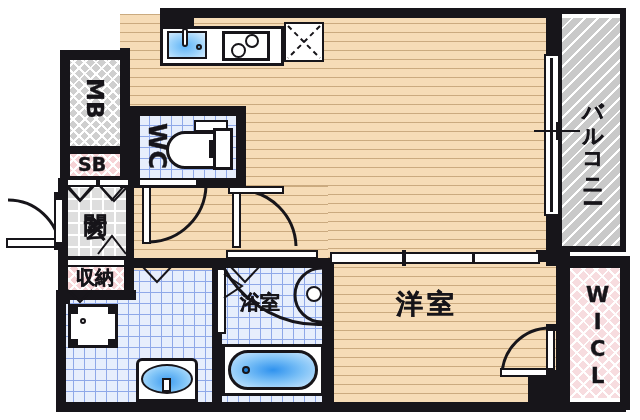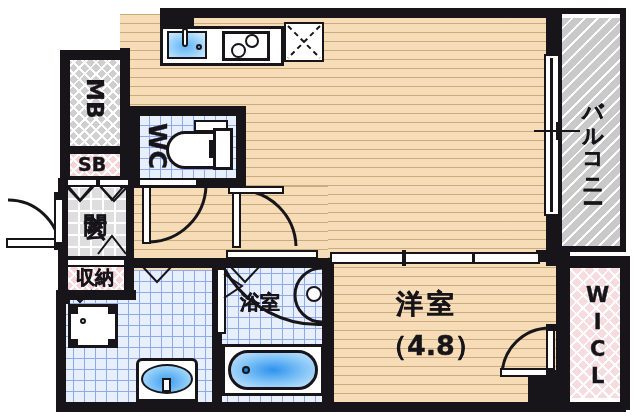--- a/index.html
+++ b/index.html
@@ -270,21 +270,20 @@
   <div class="abs" style="left:162px;top:378px;width:9px;height:14px;background:#ffffff;border:2px solid #17151a;"></div>
 
   <div class="abs" style="left:222px;top:344px;width:102px;height:52px;background:#ffffff;border:3px solid #17151a;"></div>
   <div class="abs" style="left:228px;top:350px;width:90px;height:40px;border:3px solid #17151a;border-radius:20px;
               background:radial-gradient(ellipse at 50% 50%, #2f92ee 0%, #7ec2f7 50%, #cfe8fd 100%);"></div>
   <div class="abs" style="left:242px;top:366px;width:8px;height:8px;border:2px solid #17151a;border-radius:50%;background:#1f7fd8;"></div>
 
 
 
   <div class="lbl" style="left:396px;top:290px;font-size:27px;letter-spacing:4px;">洋室</div>
-  <div class="lbl" style="left:380px;top:332px;font-size:27px;">（4.8）</div>
 
   <div class="lbl" style="left:83px;top:78px;font-size:23px;line-height:23px;writing-mode:vertical-rl;">MB</div>
 
   <div class="lbl" style="left:78px;top:155px;font-size:19px;">SB</div>
 
   <div class="lbl" style="left:145px;top:123px;font-size:25px;line-height:24px;writing-mode:vertical-rl;">WC</div>
 
   <div class="lbl" style="left:82px;top:196px;font-size:23px;line-height:27px;writing-mode:vertical-rl;">玄関</div>
 
   <div class="lbl" style="left:76px;top:268px;font-size:19px;">収納</div>

